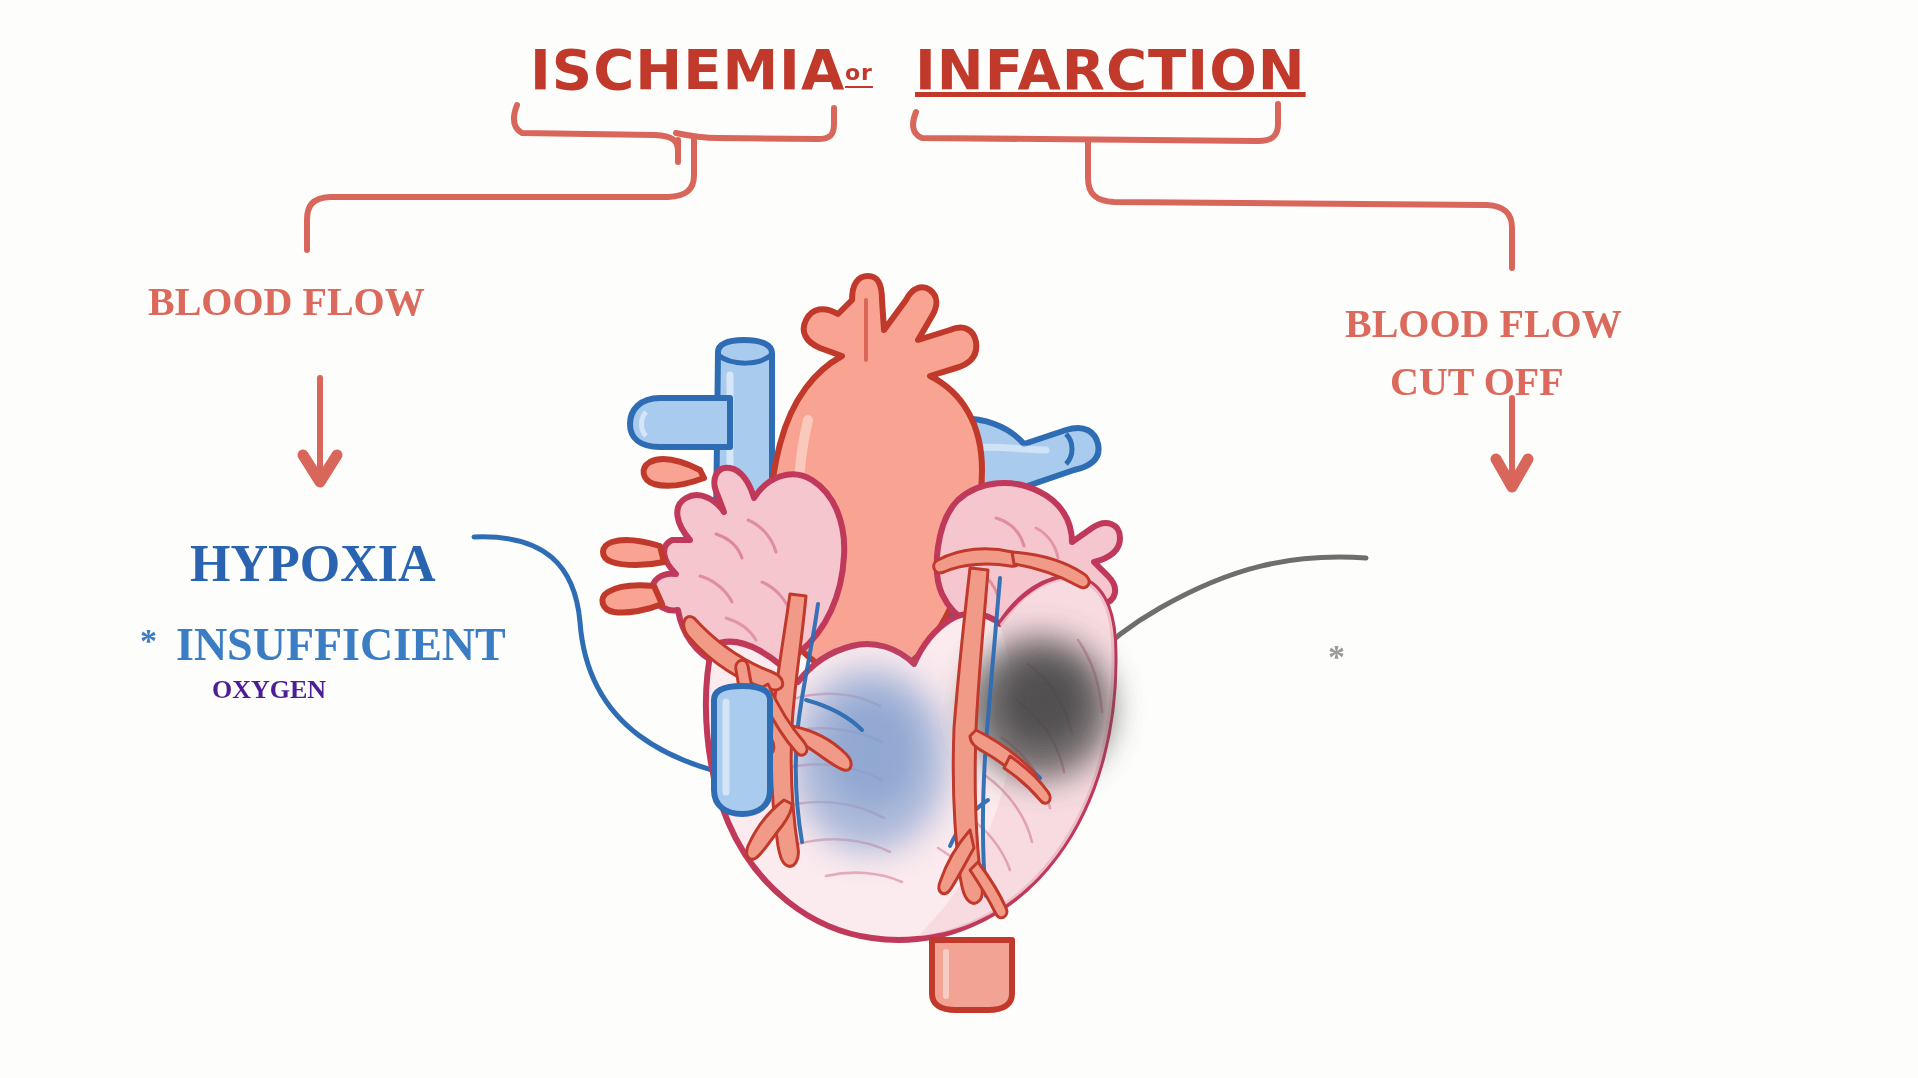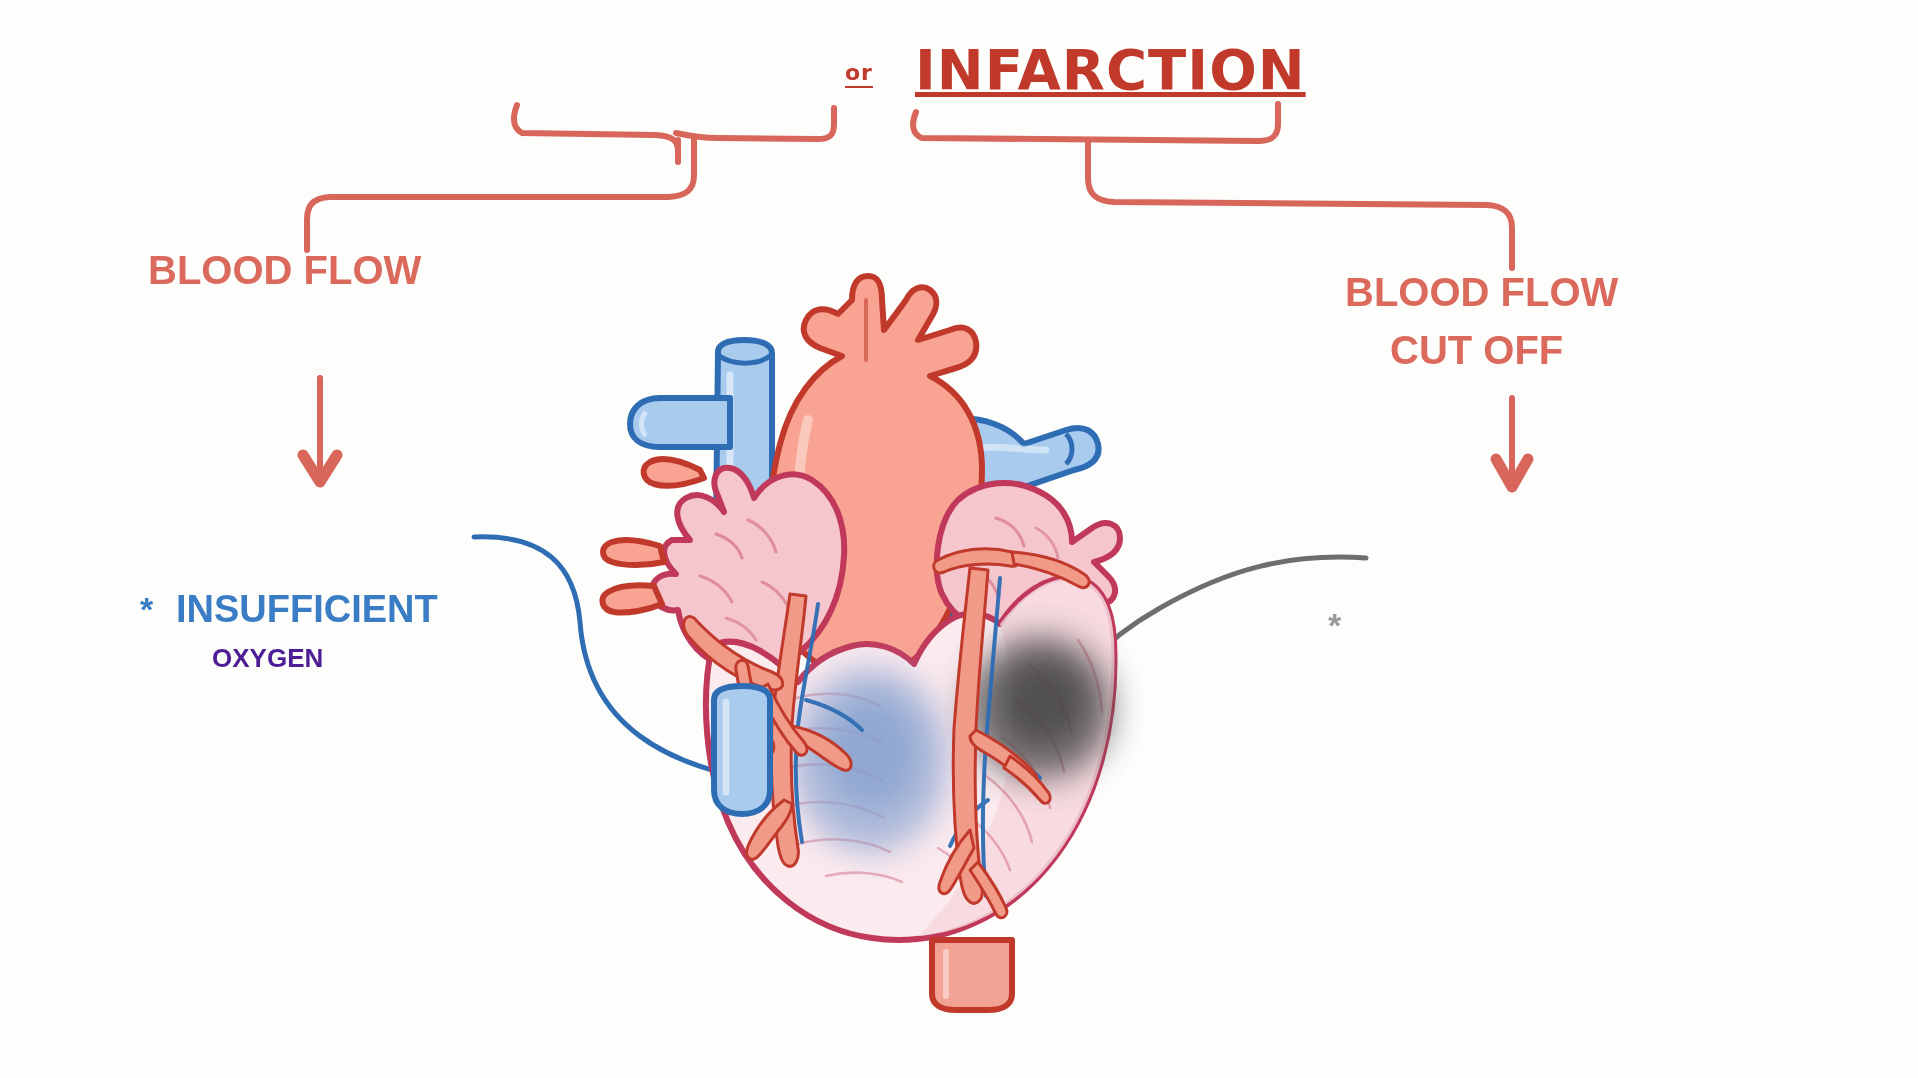--- a/index.html
+++ b/index.html
@@ -13,22 +13,23 @@
   svg.layer{position:absolute;left:0;top:0;width:1918px;height:1078px;overflow:visible;}
   .txt{position:absolute;white-space:pre;line-height:1.0;}
 
   
   .title{
     font-family:"DejaVu Sans", sans-serif;
     font-weight:700;
     letter-spacing:1px;
   }
   .hand{
-    font-family:Liberation Sans, sans-serif;
+    font-family:Liberation Serif, serif;
     font-weight:700;
+    margin-top:32px;
   }
 </style>
 </head>
 <body>
 
 <div id="stage">
 
   <svg class="layer" viewBox="0 0 1918 1078">
     <defs>
       <filter id="softblur" x="-60%" y="-60%" width="220%" height="220%">
@@ -228,31 +229,33 @@
       <path d="M932,940 L1012,940 L1012,994 C1012,1004 1004,1010 988,1010
                L956,1010 C940,1010 932,1004 932,994 Z" fill="#F3A394" stroke="#C0392B" stroke-width="6" stroke-linejoin="round"></path>
       <path d="M946,952 L946,996" fill="none" stroke="#FFFFFF" stroke-width="6" opacity="0.45" stroke-linecap="round"></path>
 
       <path d="M714,700 C714,690 724,686 742,686 C760,686 770,690 770,700
                L770,790 C770,806 758,814 742,814 C726,814 714,806 714,790 Z" fill="#A9CBEE" stroke="#2E6DB4" stroke-width="6" stroke-linejoin="round"></path>
       <path d="M726,702 L726,792" fill="none" stroke="#FFFFFF" stroke-width="7" opacity="0.5" stroke-linecap="round"></path>
     </g>
   </svg>
 
+  <div class="txt title" style="left:530px;top:42px;font-size:56px;color:#C0392B;">ISCHEMIA</div>
 
   <div class="txt title" style="left:845px;top:62px;font-size:22px;color:#C0392B;
               text-decoration:underline;text-underline-offset:6px;">or</div>
 
   <div class="txt title" style="left:915px;top:42px;font-size:56px;color:#C0392B;text-decoration:underline;">INFARCTION</div>
 
   <div class="txt hand" style="left:148px;top:250px;font-size:40px;color:#DB6A5C;">BLOOD FLOW</div>
 
+  <div class="txt hand" style="left:190px;top:506px;font-size:52px;color:#2A64B0;">HYPOXIA</div>
 
   <div class="txt hand" style="left:140px;top:592px;font-size:34px;color:#3B7DC4;">*</div>
-  <div class="txt hand" style="left:176px;top:590px;font-size:38px;color:#3B7DC4;">INSUFFICIENT</div>
+  <div class="txt hand" style="left:176px;top:590px;font-size:46px;color:#3B7DC4;">INSUFFICIENT</div>
   <div class="txt hand" style="left:212px;top:645px;font-size:26px;color:#4c1d95;">OXYGEN</div>
 
   <div class="txt hand" style="left:1345px;top:272px;font-size:40px;color:#DB6A5C;">BLOOD FLOW</div>
   <div class="txt hand" style="left:1390px;top:330px;font-size:40px;color:#DB6A5C;">CUT OFF</div>
 
 
   <div class="txt hand" style="left:1328px;top:608px;font-size:34px;color:#9A9A9A;">*</div>
 
 </div>
 

